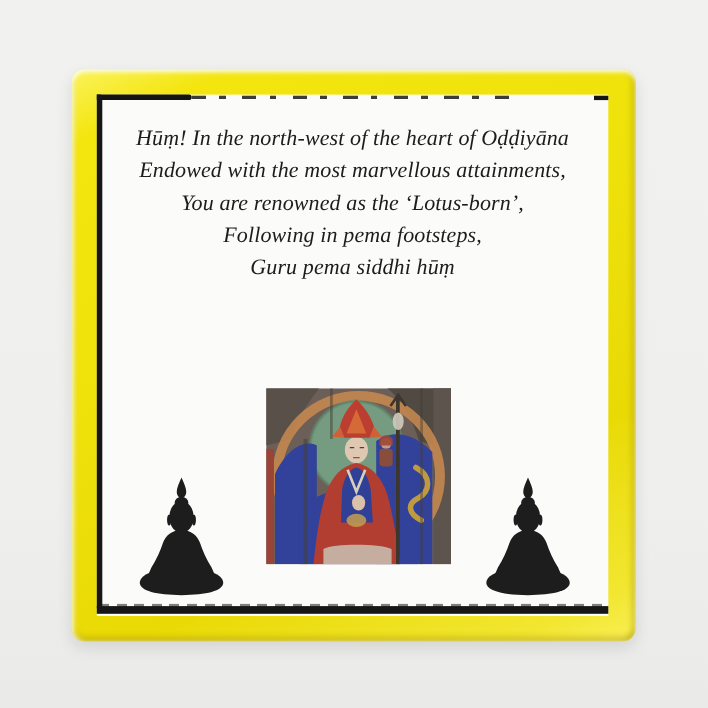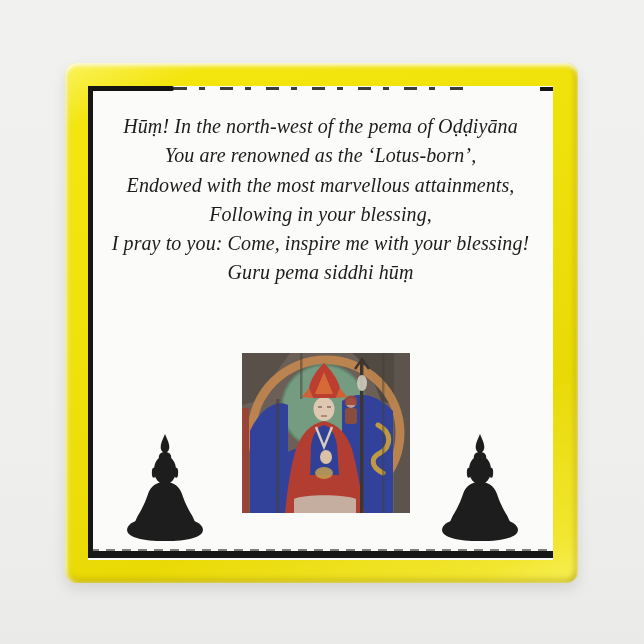--- a/index.html
+++ b/index.html
@@ -75,25 +75,24 @@
     <div class="card">
 
       <div class="grunge-top-solid"></div>
       <div class="grunge-top-dashes"></div>
       <div class="grunge-top-corner"></div>
       <div class="grunge-left"></div>
       <div class="grunge-bottom-fray"></div>
       <div class="grunge-bottom"></div>
 
       <div class="prayer">
-        <p>Hūṃ! In the north-west of the pema of Oḍḍiyāna</p>
+        <p>Hūṃ! In the north-west of the heart of Oḍḍiyāna</p>
+        <p>Endowed with the most marvellous attainments,</p>
         <p>You are renowned as the ‘Lotus-born’,</p>
-        <p>Endowed with the most marvellous attainments,</p>
-        <p>Following in your blessing,</p>
-        <p>I pray to you: Come, inspire me with your blessing!</p>
+        <p>Following in pema footsteps,</p>
         <p>Guru pema siddhi hūṃ</p>
       </div>
 
       <svg class="painting" viewBox="0 0 168 160" preserveAspectRatio="none">
 
         <rect x="0" y="0" width="168" height="160" fill="#6a5e57"></rect>
         <path d="M0 0 H48 C38 14 28 26 23 46 L0 52 Z" fill="#564e48"></path>
         <path d="M168 0 H110 C123 10 132 26 139 48 L168 56 Z" fill="#4e4741"></path>
         <rect x="152" y="0" width="16" height="160" fill="#5b524b"></rect>
 

